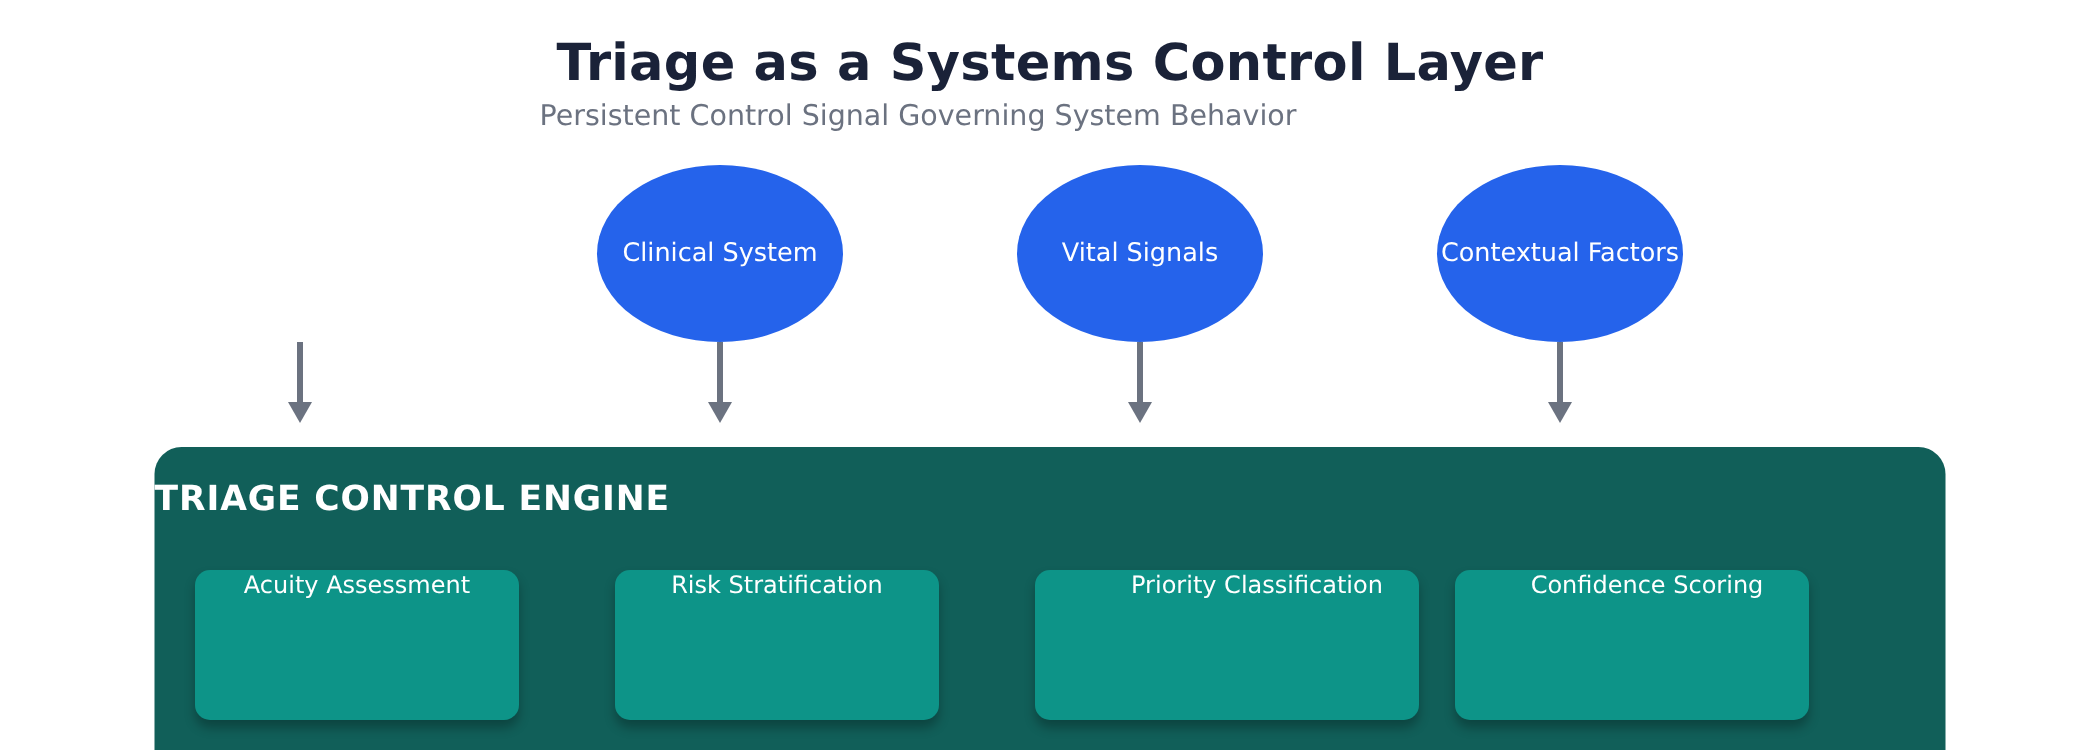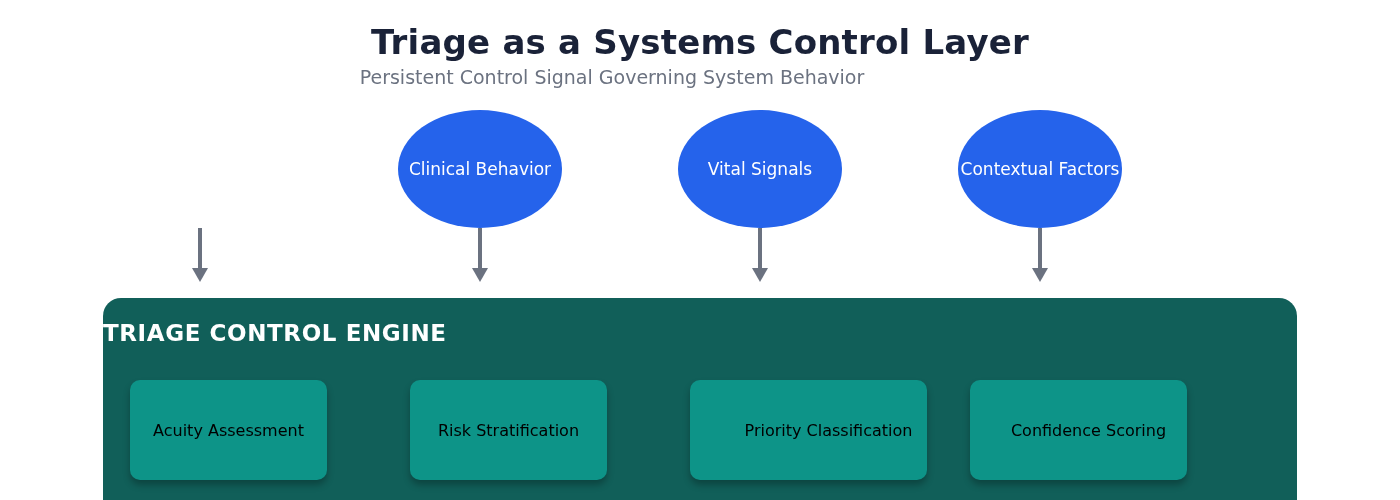--- a/index.html
+++ b/index.html
@@ -91,47 +91,47 @@
     top:22px; left:0; width:100%;
     text-align:left;
     color:#ffffff;
     font-size:23px;
     font-weight:700;
     letter-spacing:0.6px;
   }
   .module-card{
     position:absolute;
     top:380px;
-    width:197px;
+    width:216px;
     height:100px;
     background:var(--module-card);
     border-radius:10px;
     box-shadow:0 5px 7px rgba(0,0,0,0.28);
     display:flex;
-    align-items:center;
+    align-items:flex-start;
     justify-content:center;
-    color:#000000;
+    color:#ffffff;
     font-size:16px;
     white-space:nowrap;
   }
   .card-1{left:130px;}
   .card-2{left:410px;}
   .card-3{left:690px;padding-left:40px;}
   .card-4{left:970px;padding-left:20px;}
 </style>
 </head>
 <body>
 
 <div class="canvas">
 
   <div class="page-title">Triage as a Systems Control Layer</div>
   <div class="page-subtitle">Persistent Control Signal Governing System Behavior</div>
 
   <div class="input-node node-2">
-    <span>Clinical Behavior</span>
+    <span>Clinical System</span>
   </div>
   <div class="input-node node-3">
     <span>Vital Signals</span>
   </div>
   <div class="input-node node-4">
     <span>Contextual Factors</span>
   </div>
 
   <div class="arrow arrow-1">
     <div class="stem"></div>

